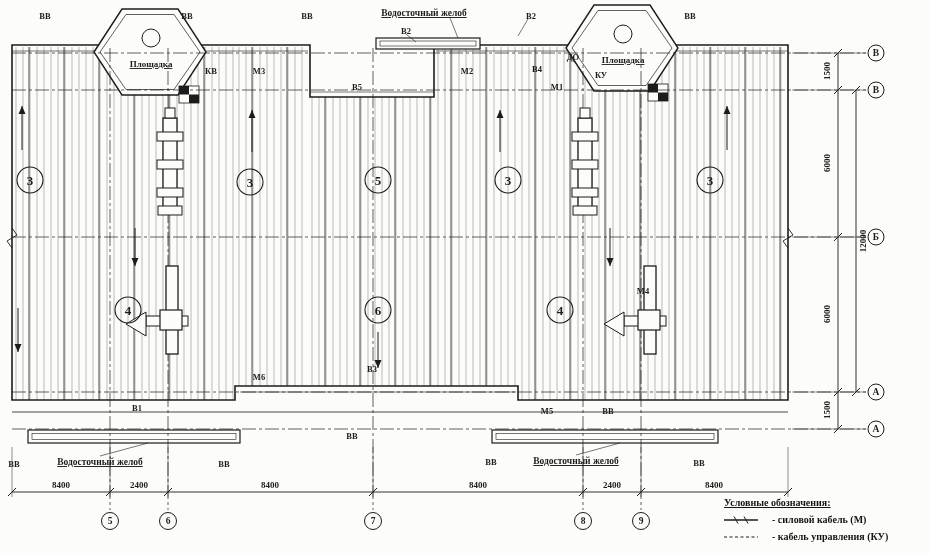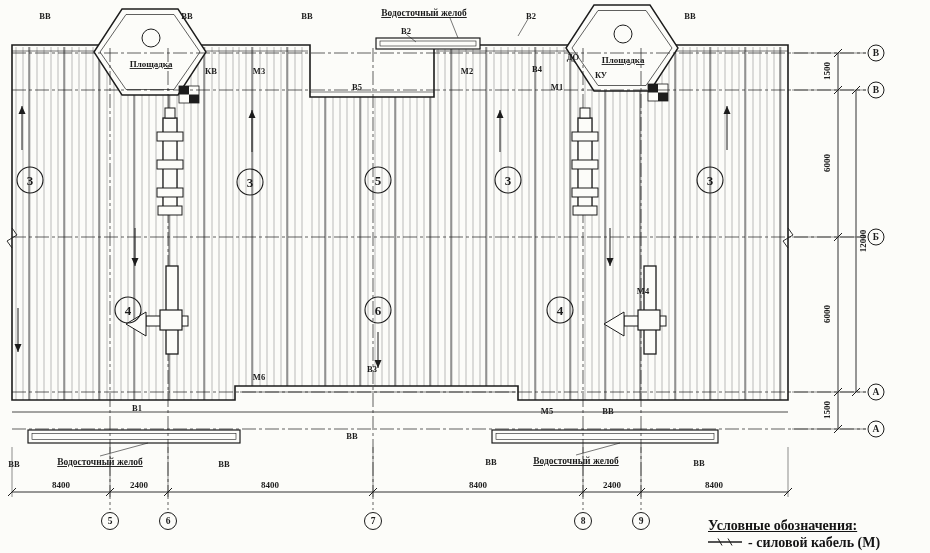--- a/index.html
+++ b/index.html
@@ -1,21 +1,21 @@
 <!DOCTYPE html>
 <html><head>
 <meta charset="utf-8">
 <style>
   html,body{margin:0;padding:0;background:#dcdcd8;}
   .sheet{position:relative;width:930px;height:553px;background:#fcfcf9;overflow:hidden;
          font-family:"Liberation Serif","DejaVu Serif",serif;}
   svg text{font-family:"Liberation Serif","DejaVu Serif",serif;fill:#1c1c1c;}
-  .legend{position:absolute;right:20px;bottom:5px;width:202px;font-size:14px;color:#141414;}
+  .legend{position:absolute;right:4px;bottom:5px;width:202px;font-size:10px;color:#141414;}
   .legend .ltitle{font-weight:bold;text-decoration:underline;margin-bottom:3px;}
-  .lrow{display:flex;gap:6px;margin:0 0;line-height:11px;}
+  .lrow{display:flex;align-items:center;gap:14px;margin:6px 0;line-height:11px;}
   .lsymsvg{flex:0 0 34px;}
   .ltext{white-space:nowrap;font-weight:bold;}
 </style>
 </head>
 <body>
 
 <div class="sheet">
   <svg id="plan" width="930" height="553" viewBox="0 0 930 553">
 
     <g id="g-hatch">
@@ -406,15 +406,21 @@
     <div class="ltitle">Условные обозначения:</div>
     <div id="legend-items">
         <div class="lrow">
           <svg width="34" height="10" class="lsymsvg">
             <line x1="0" y1="5" x2="34" y2="5" stroke="#1c1c1c" stroke-width="1.6"></line>
             <line x1="10" y1="1.5" x2="14" y2="8.5" stroke="#1c1c1c" stroke-width="1"></line>
             <line x1="20" y1="1.5" x2="24" y2="8.5" stroke="#1c1c1c" stroke-width="1"></line>
           </svg>
           <span class="ltext">- силовой кабель (М)</span>
         </div>
+        <div class="lrow">
+          <svg width="34" height="10" class="lsymsvg">
+            <line x1="0" y1="5" x2="34" y2="5" stroke="#1c1c1c" stroke-width="1" stroke-dasharray="3 2.5"></line>
+          </svg>
+          <span class="ltext">- кабель управления (КУ)</span>
+        </div>
       </div>
   </div>
 </div>
 
 </body></html>

